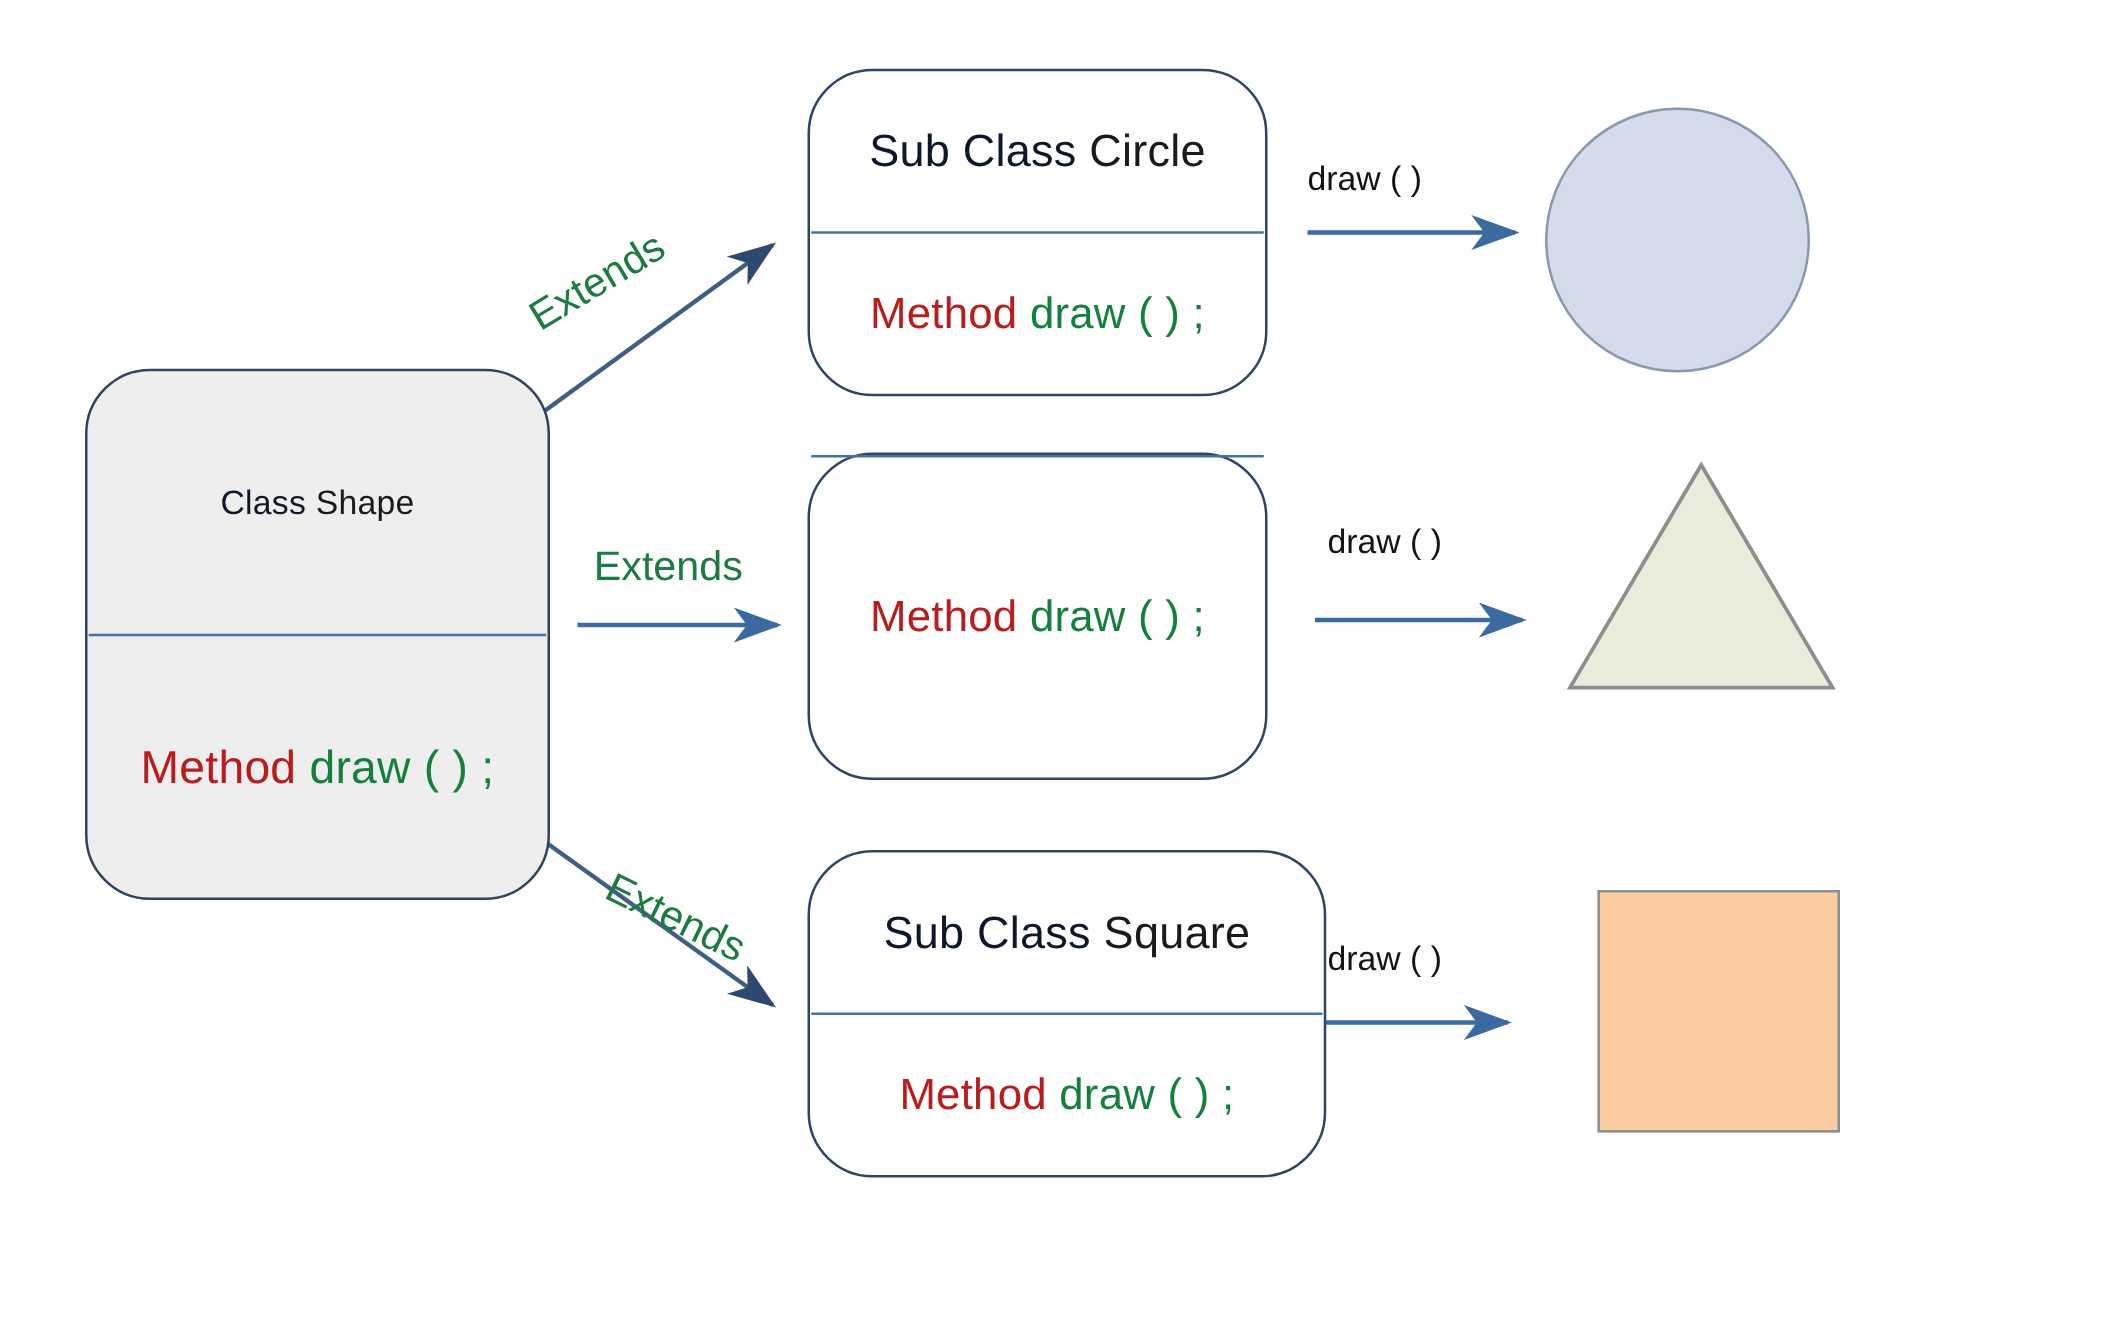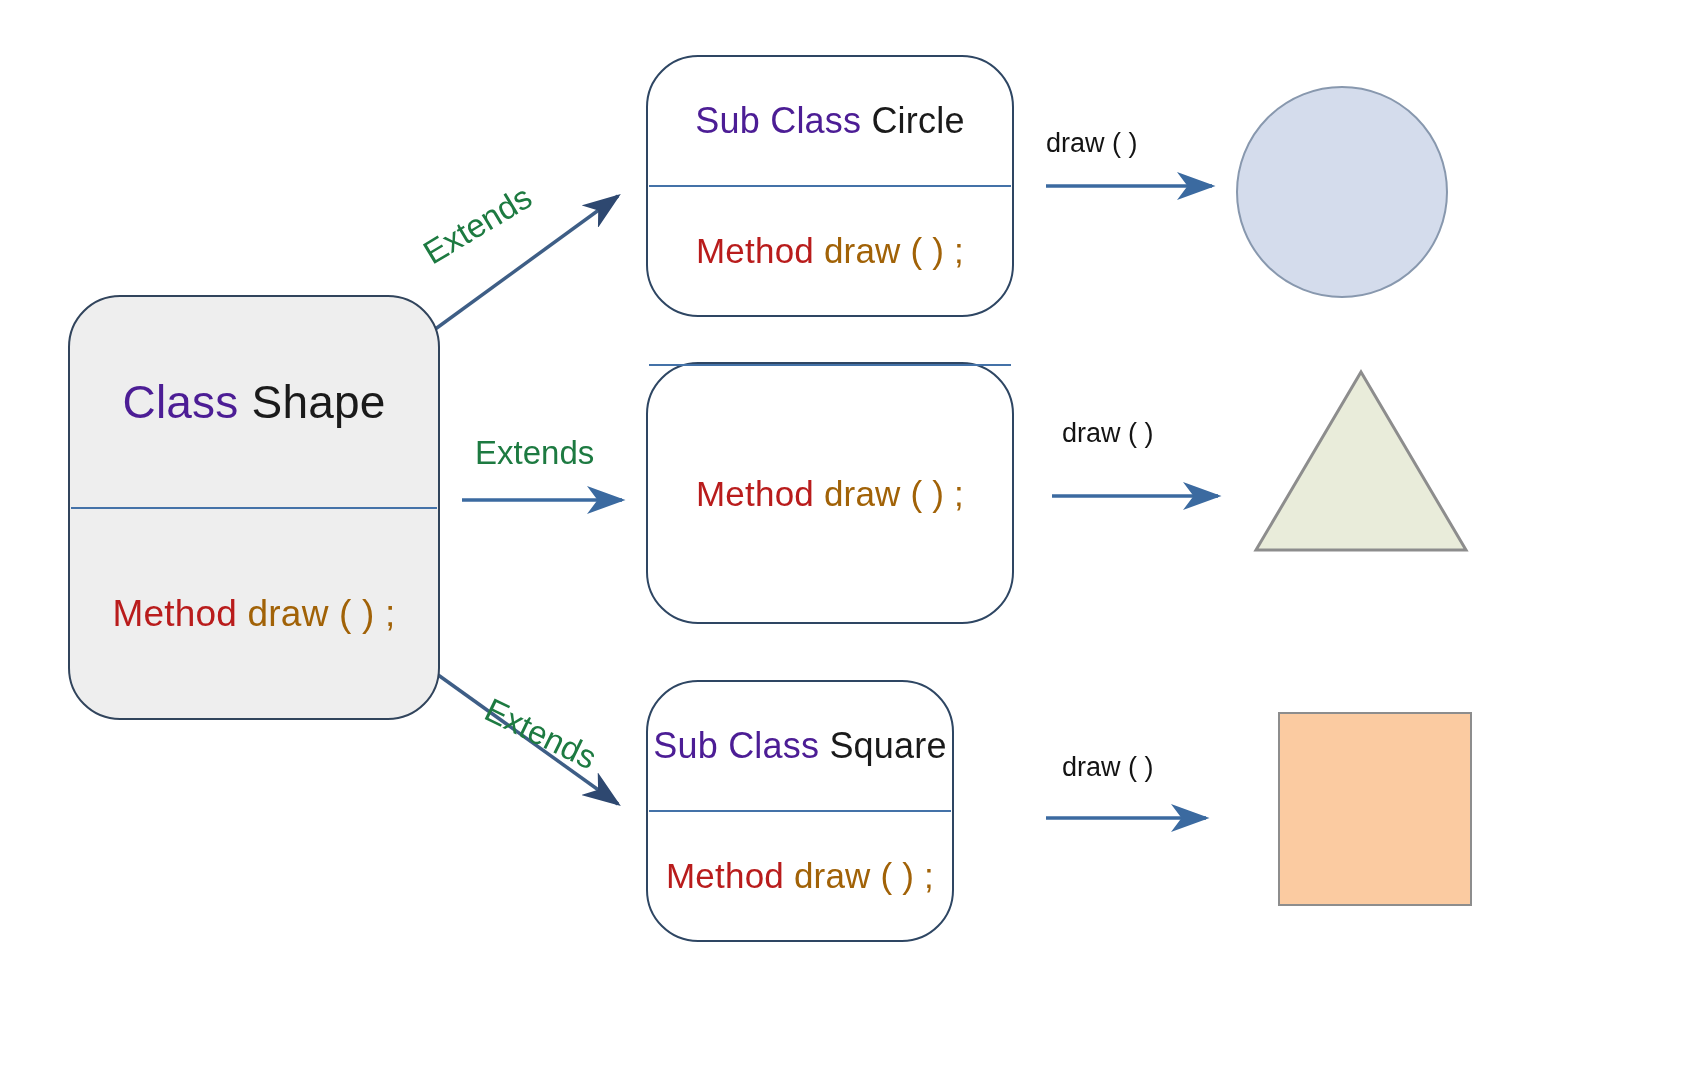--- a/index.html
+++ b/index.html
@@ -58,52 +58,52 @@
     display: flex;
     align-items: center;
     justify-content: center;
   }
   .title-line {
     white-space: nowrap;
     font-size: 36px;
     letter-spacing: 0.2px;
   }
   .kw-class {
-    color: #4c1d95;
+    color: #0f172a;
   }
   .kw-name {
     color: #1a1a1a;
   }
   .method-line {
     white-space: nowrap;
     font-size: 35px;
     letter-spacing: 0.2px;
   }
   .kw-method {
     color: #b91c1c;
   }
   .kw-sig {
-    color: #a16207;
+    color: #15803d;
   }
 
   
   #box-shape {
     left: 68px;
     top: 295px;
     width: 372px;
     height: 425px;
   }
   #box-shape .box-header { height: 210px; }
-  #box-shape .title-line { font-size: 46px; }
+  #box-shape .title-line { font-size: 27px; }
   #box-shape .method-line { font-size: 37px; }
 
   
   #box-circle   { left: 646px; top: 55px;  width: 368px; height: 262px; }
   #box-triangle { left: 646px; top: 362px; width: 368px; height: 262px; }
-  #box-square   { left: 646px; top: 680px; width: 308px; height: 262px; }
+  #box-square   { left: 646px; top: 680px; width: 415px; height: 262px; }
   .subclass .box-header { height: 128px; }
 
   
   .edge-label {
     position: absolute;
     color: #1d7a41;
     font-size: 33px;
     white-space: nowrap;
     transform-origin: center center;
   }

